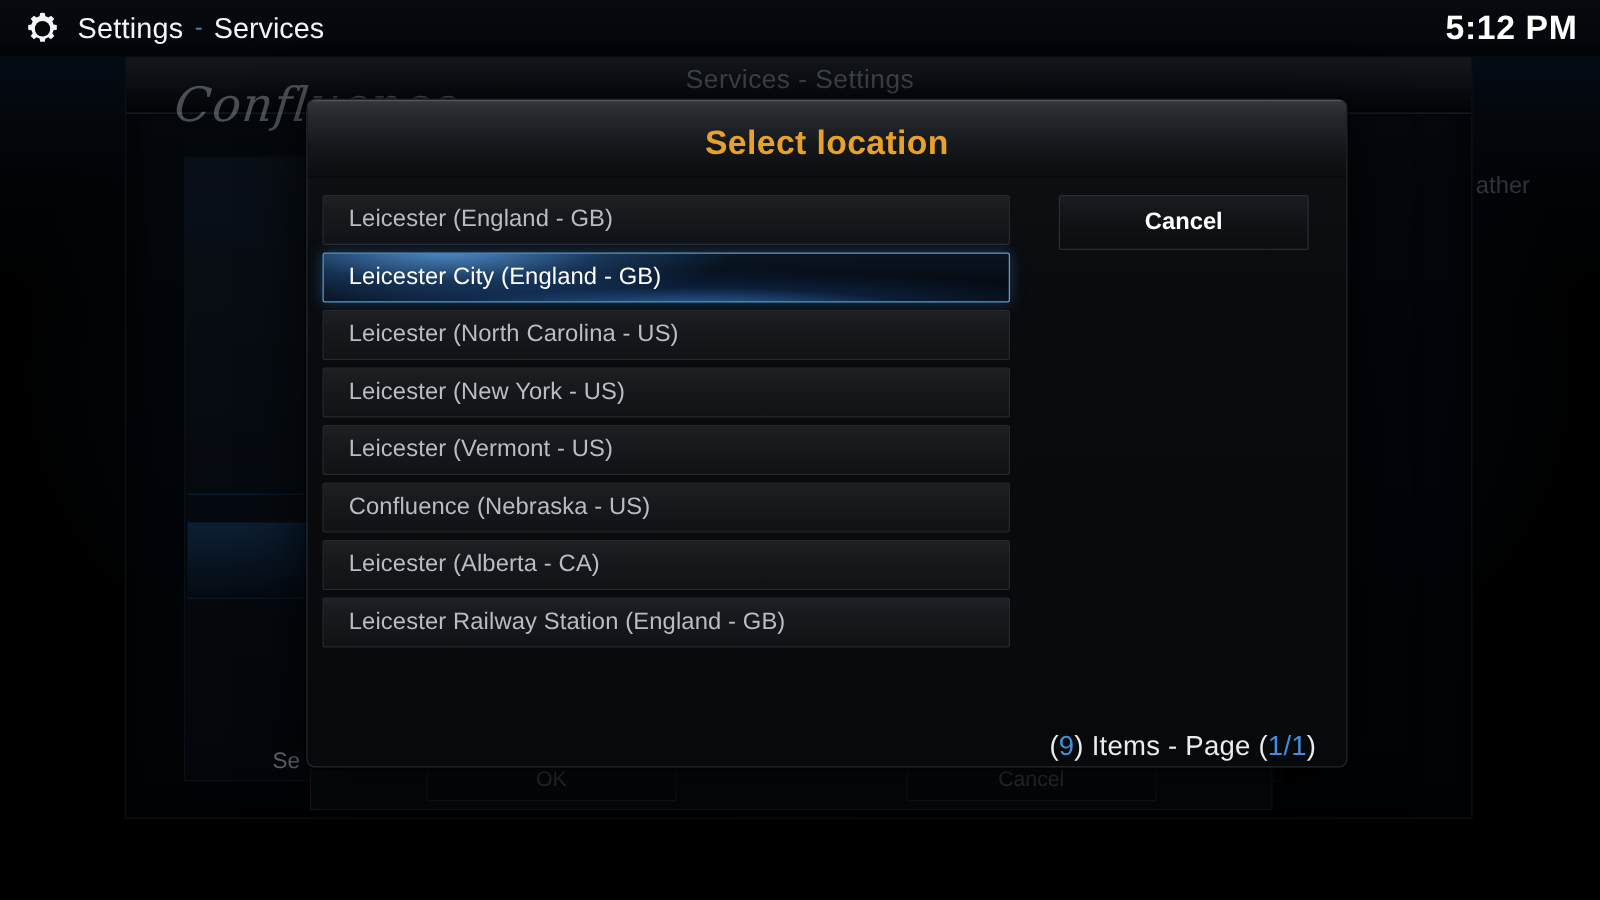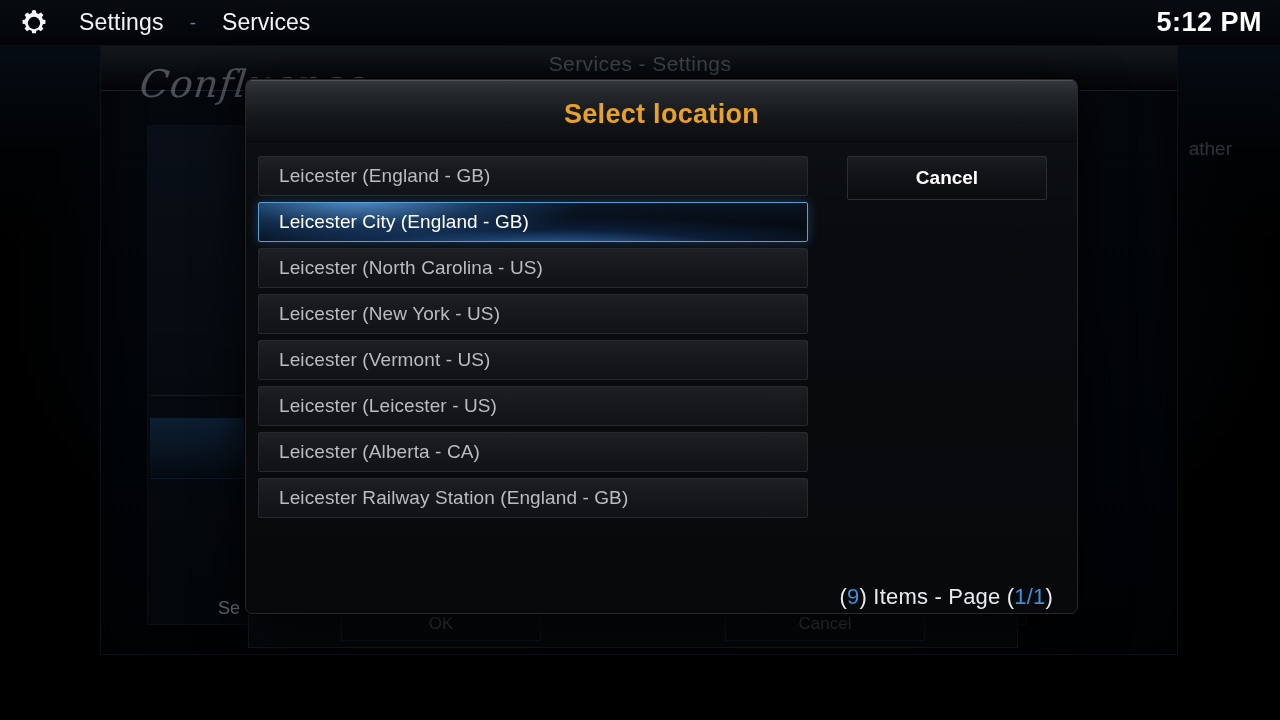--- a/index.html
+++ b/index.html
@@ -59,21 +59,21 @@
     letter-spacing:1px;
     transform:skewX(-6deg);
   }
   .bg-inner-panel {
     position:absolute;
     left:147px; top:125px; width:880px; height:500px;
     background:linear-gradient(180deg, rgba(10,16,24,.9) 0%, rgba(3,6,10,.92) 100%);
     border:1px solid #0b0f14;
   }
   .bg-right-label {
-    position:absolute; right:48px; top:138px;
+    position:absolute; right:56px; top:138px;
     font-size:19px; color:#4d535b; opacity:.6;
   }
   .bg-mid-label {
     position:absolute; left:232px; top:257px;
     font-size:18px; color:#2e3views; color:#2f353c; opacity:.85;margin-left:12px;
   }
   .bg-left-label {
     position:absolute; left:218px; top:598px;
     font-size:18px; color:#8b9199; opacity:.75;
   }
@@ -100,21 +100,20 @@
     display:flex; align-items:center; justify-content:center;
     font-size:17px; color:#52585f; opacity:.75;
   }
 
   
   .topbar {
     position:absolute; left:0; top:0; width:1280px; height:45px;
     background:linear-gradient(180deg, #070a0f 0%, #04070c 60%, #010306 100%);
     display:flex; align-items:center;
     z-index:40;
-    gap:17px;
   }
   .gear-icon {
     margin-left:20px;
     width:28px; height:28px;
     display:block;
   }
   .topbar-title {
     margin-left:14px;
     font-size:23px; color:#f2f4f7;
     letter-spacing:.2px;
@@ -280,21 +279,21 @@
           <div class="list-item">
             <span class="txt">Leicester (North Carolina - US)</span>
           </div>
           <div class="list-item">
             <span class="txt">Leicester (New York - US)</span>
           </div>
           <div class="list-item">
             <span class="txt">Leicester (Vermont - US)</span>
           </div>
           <div class="list-item">
-            <span class="txt">Leicester (Leicester - US)</span>
+            <span class="txt">Confluence (Nebraska - US)</span>
           </div>
           <div class="list-item">
             <span class="txt">Leicester (Alberta - CA)</span>
           </div>
           <div class="list-item">
             <span class="txt">Leicester Railway Station (England - GB)</span>
           </div>
         </div>
 
       <div class="side-col">

